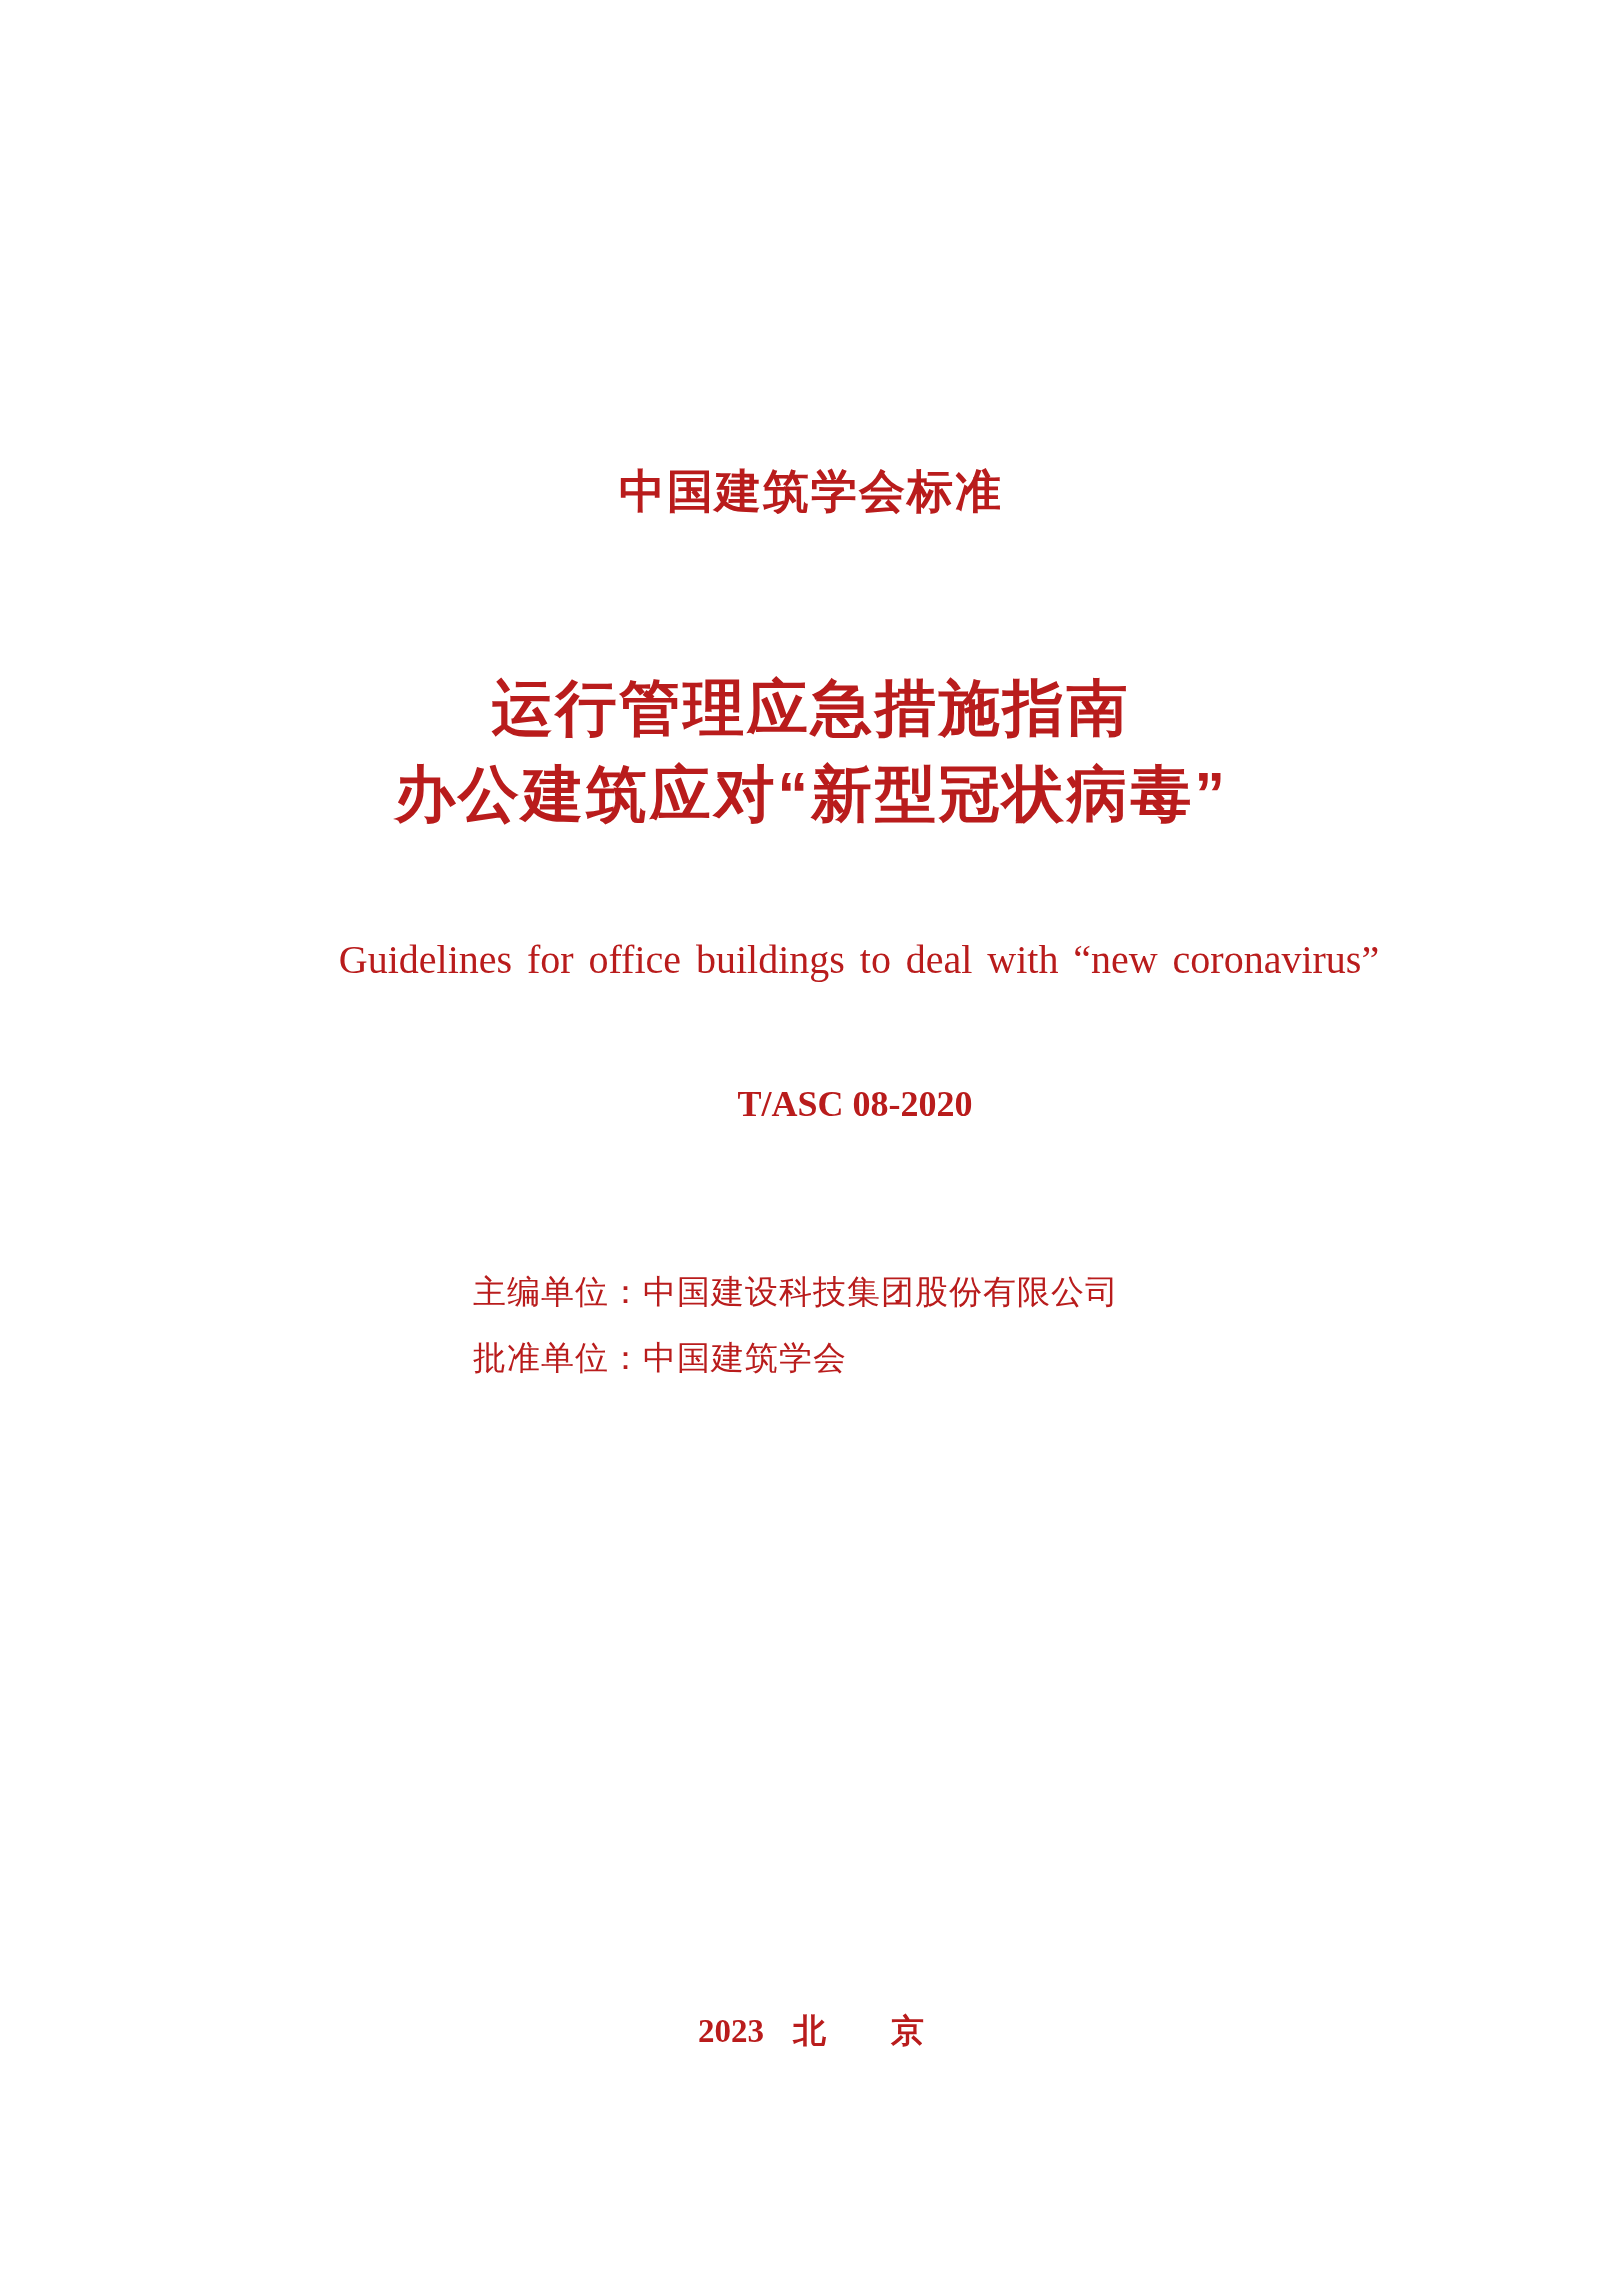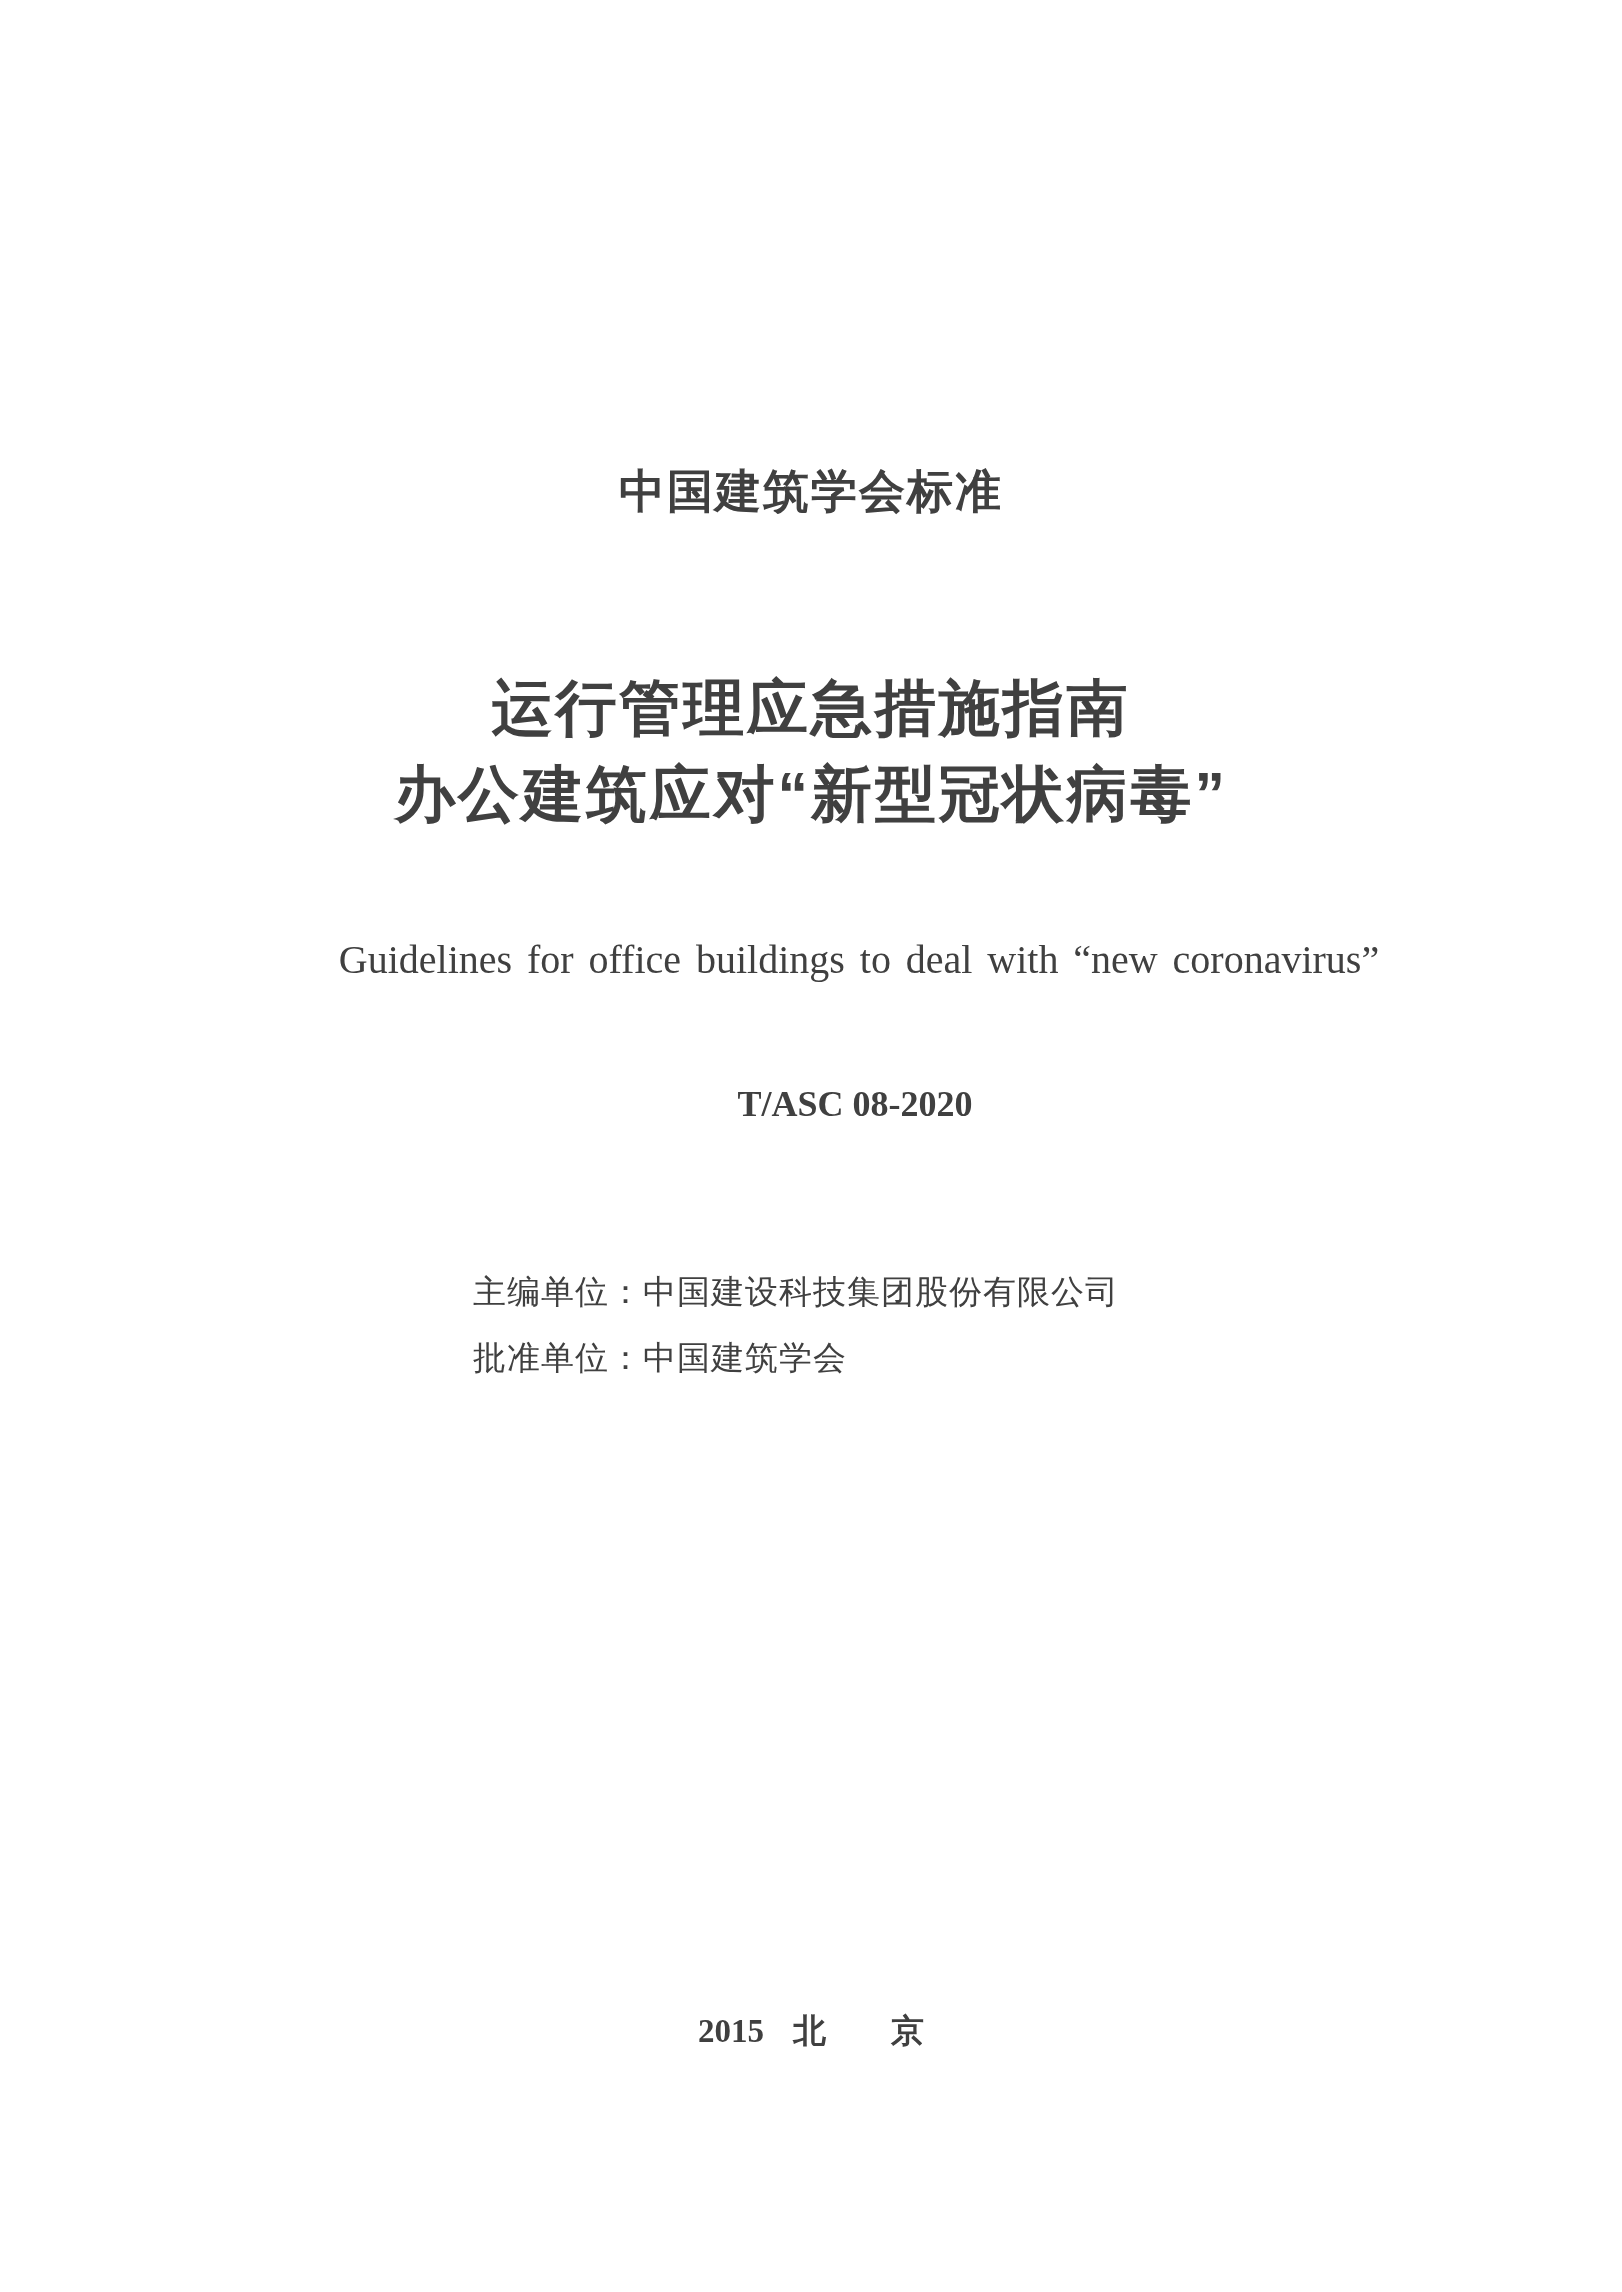--- a/index.html
+++ b/index.html
@@ -5,21 +5,21 @@
   html, body {
     margin: 0;
     padding: 0;
     background: #ffffff;
   }
   .page {
     position: relative;
     width: 1622px;
     height: 2293px;
     background: #ffffff;
-    color: #404040;
+    color: #b91c1c;
     overflow: hidden;
   }
   .society {
     position: absolute;
     top: 465px;
     left: 0;
     width: 100%;
     text-align: center;
     font-family: "Liberation Sans", "DejaVu Sans", sans-serif;
     font-weight: bold;
@@ -109,17 +109,17 @@
 
 
   <div class="code">T/ASC 08-2020</div>
 
   <div class="info">
     <div>主编单位：中国建设科技集团股份有限公司</div>
     <div>批准单位：中国建筑学会</div>
   </div>
 
   <div class="footer">
-    <span>2015</span><span class="bei">北</span><span class="jing">京</span>
+    <span>2023</span><span class="bei">北</span><span class="jing">京</span>
   </div>
 
 </div>
 
 
 </body></html>

